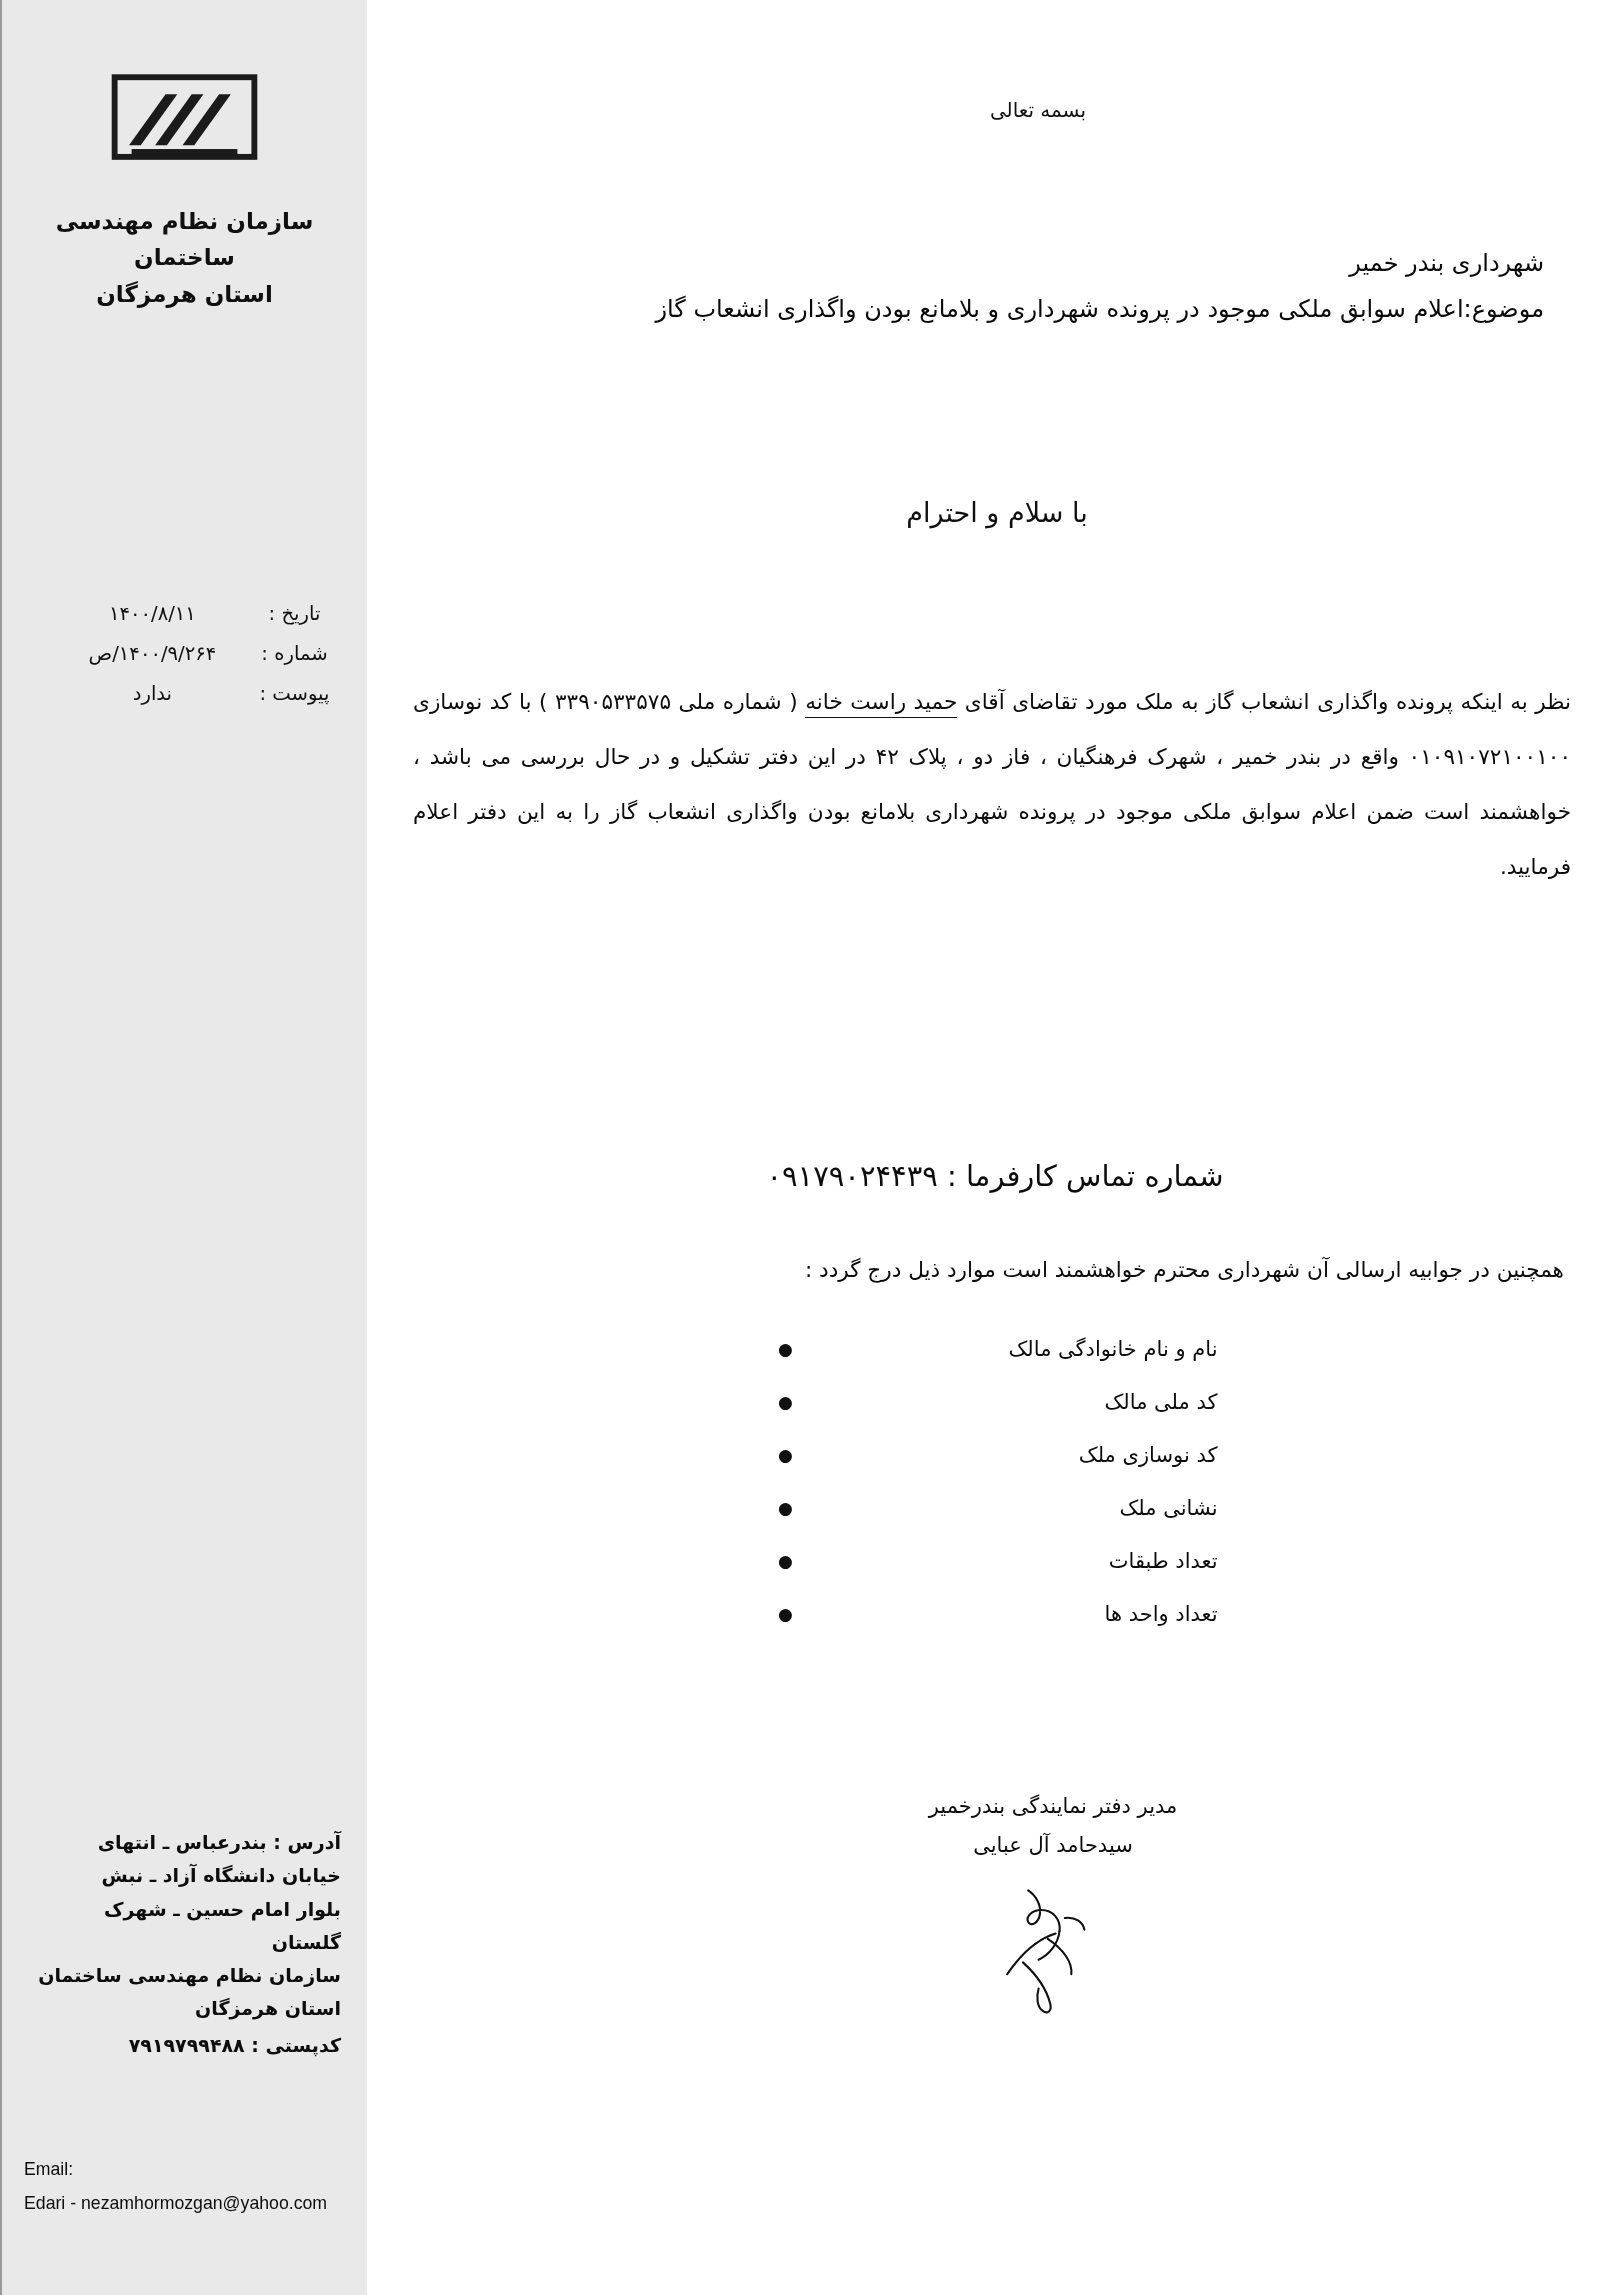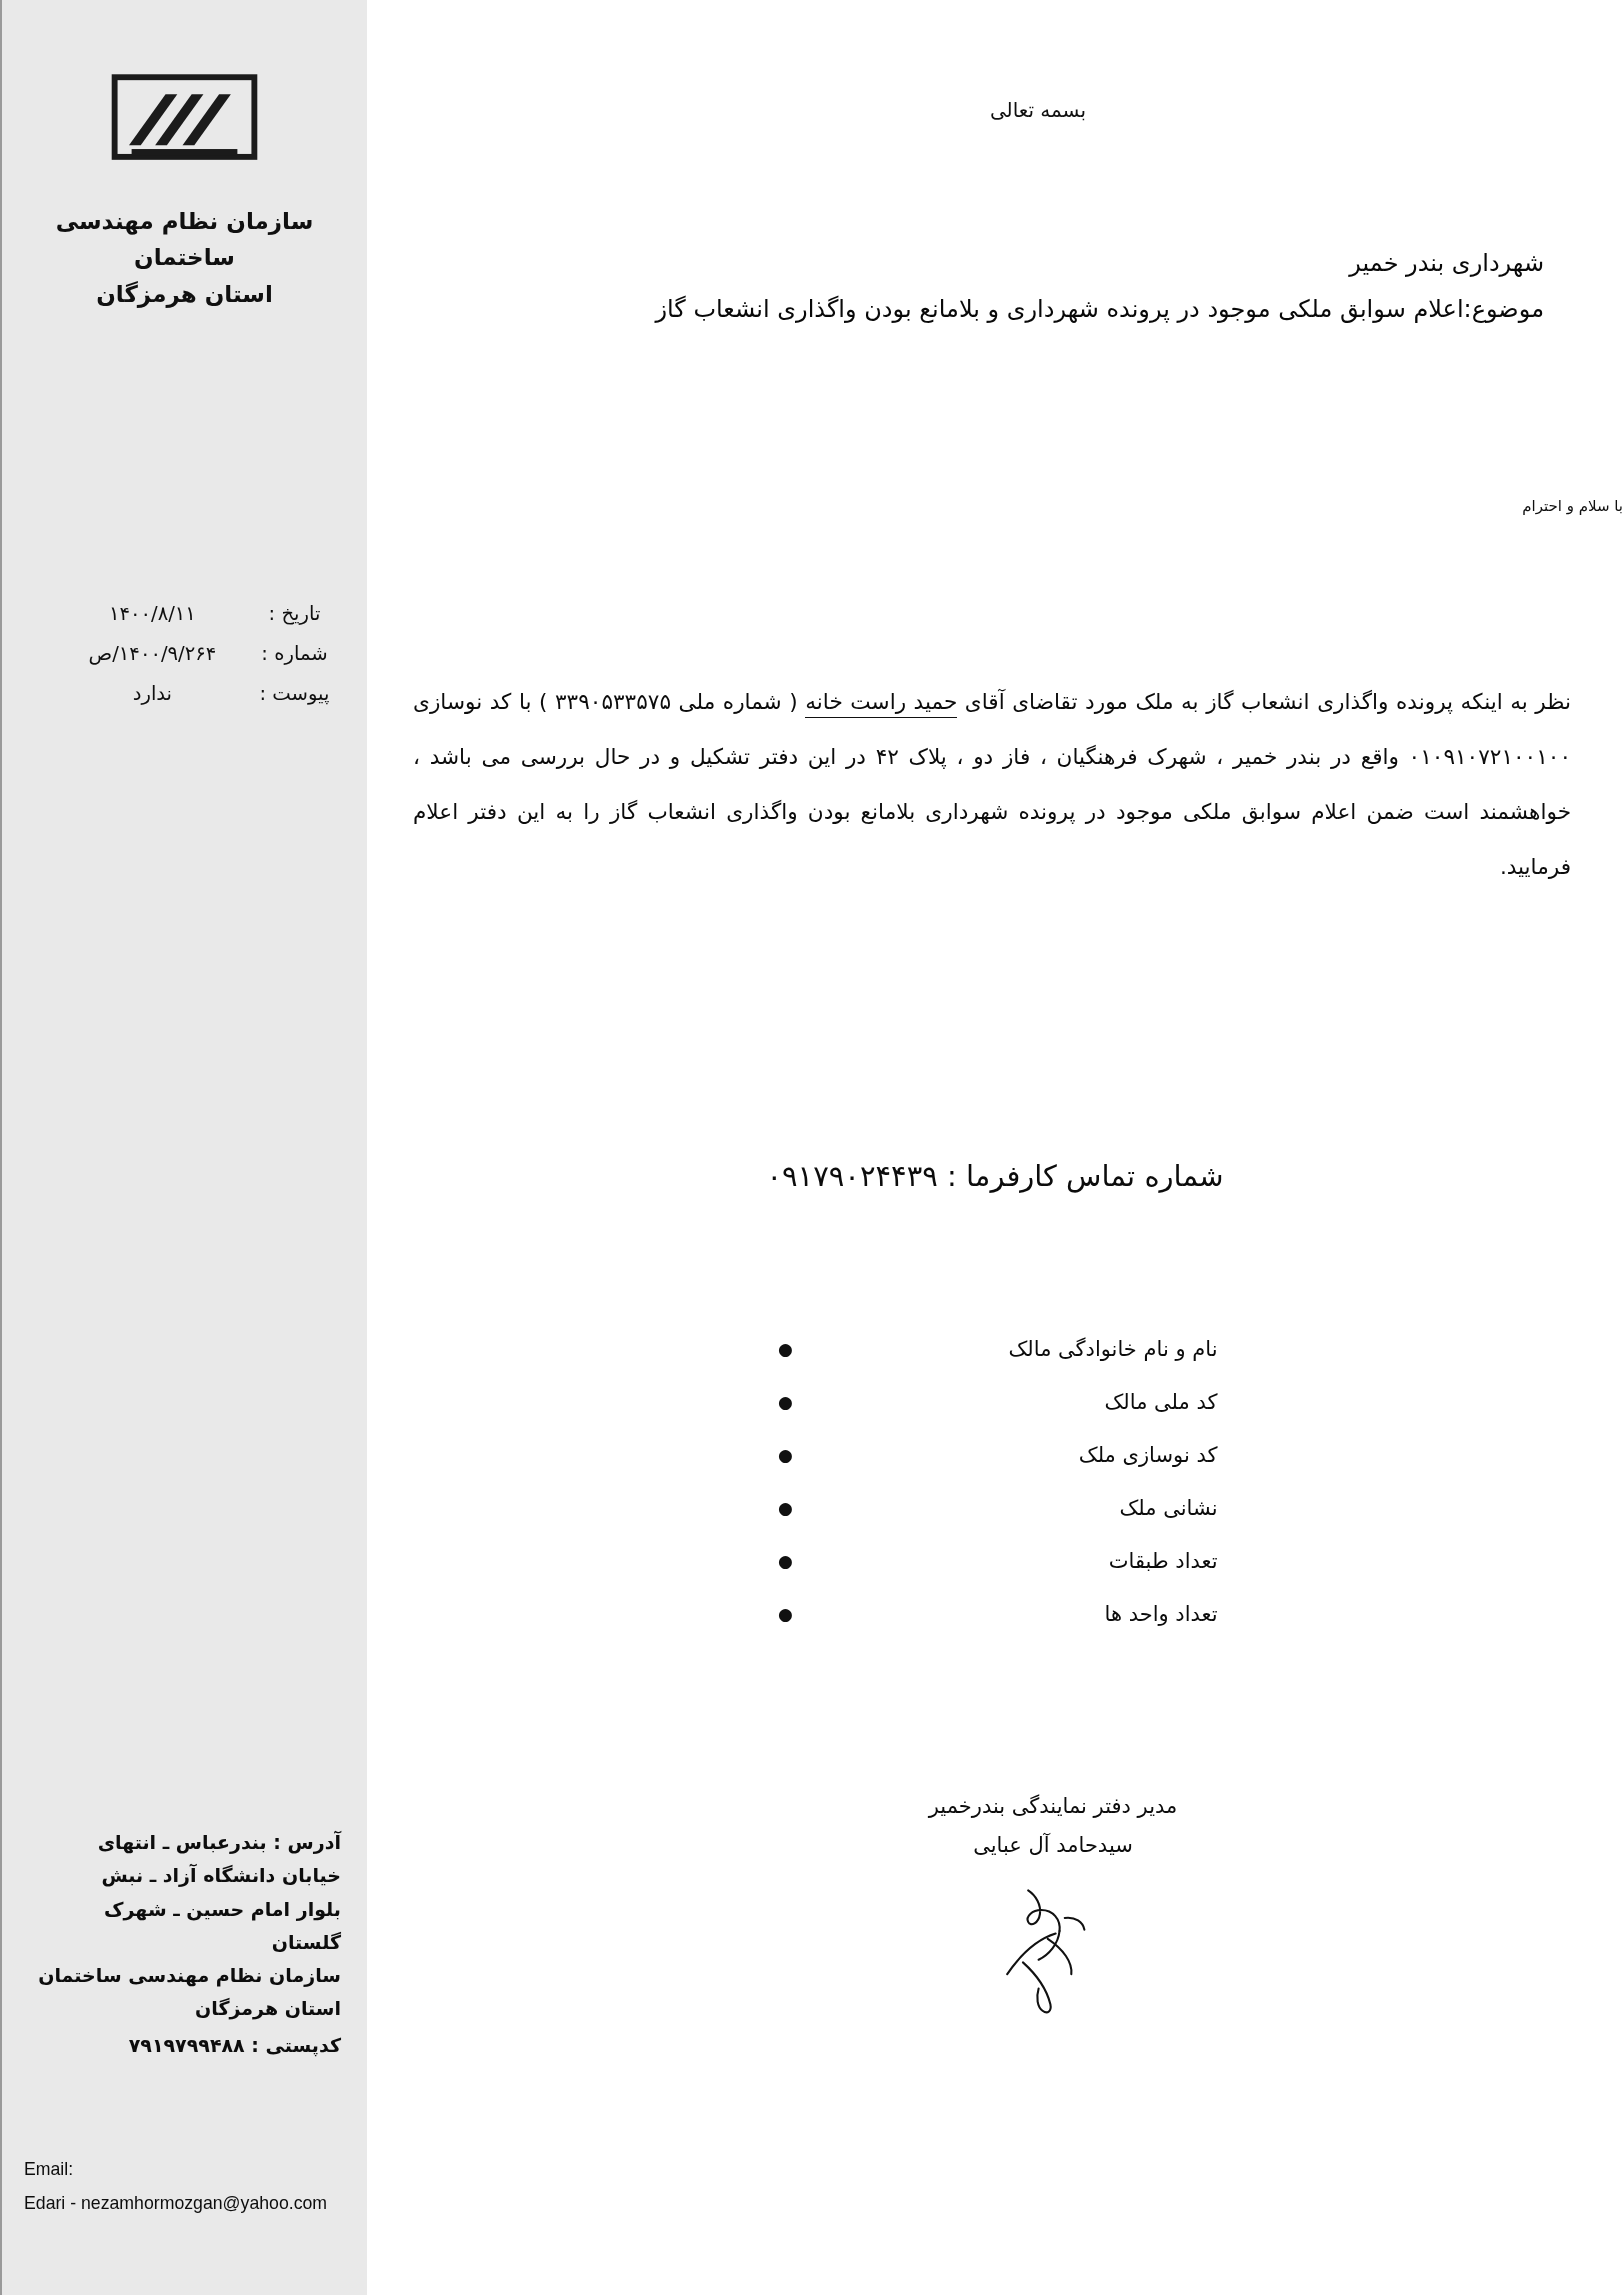--- a/index.html
+++ b/index.html
@@ -139,21 +139,22 @@
   }
   .to-line2 {
     margin-top: 3.9px;
   }
 
   .greeting {
     position: absolute;
     top: 497px;
     right: 0;
     left: 4px;
-    font-size: 15px;
+    text-align: center;
+    font-size: 27px;
     color: #101010;
   }
 
   .para {
     position: absolute;
     top: 674px;
     right: 52px;
     left: 46px;
     text-align: justify;
     text-align-last: right;
@@ -253,20 +254,21 @@
     <div class="greeting">با سلام و احترام</div>
 
     <div class="para">
       <span>نظر به اینکه پرونده واگذاری انشعاب گاز به ملک مورد تقاضای آقای</span>
       <span class="underline-name">حمید راست خانه</span>
       <span>( شماره ملی ۳۳۹۰۵۳۳۵۷۵ )  با کد نوسازی ۰۱۰۹۱۰۷۲۱۰۰۱۰۰ واقع در بندر خمیر ، شهرک فرهنگیان ، فاز دو ، پلاک ۴۲ در این دفتر تشکیل و در حال بررسی می باشد ، خواهشمند است ضمن اعلام سوابق ملکی موجود در پرونده شهرداری  بلامانع بودن واگذاری انشعاب گاز را به این دفتر اعلام فرمایید.</span>
     </div>
 
     <div class="phone-line">شماره تماس کارفرما : ۰۹۱۷۹۰۲۴۴۳۹</div>
 
+    <div class="also-line">همچنین در جوابیه ارسالی آن شهرداری محترم خواهشمند است موارد ذیل درج گردد :</div>
 
     <ul class="bullets">
       <li>
         <span class="txt">نام و نام خانوادگی مالک</span>
         <span class="dot">●</span>
       </li>
       <li>
         <span class="txt">کد ملی مالک</span>
         <span class="dot">●</span>
       </li>

